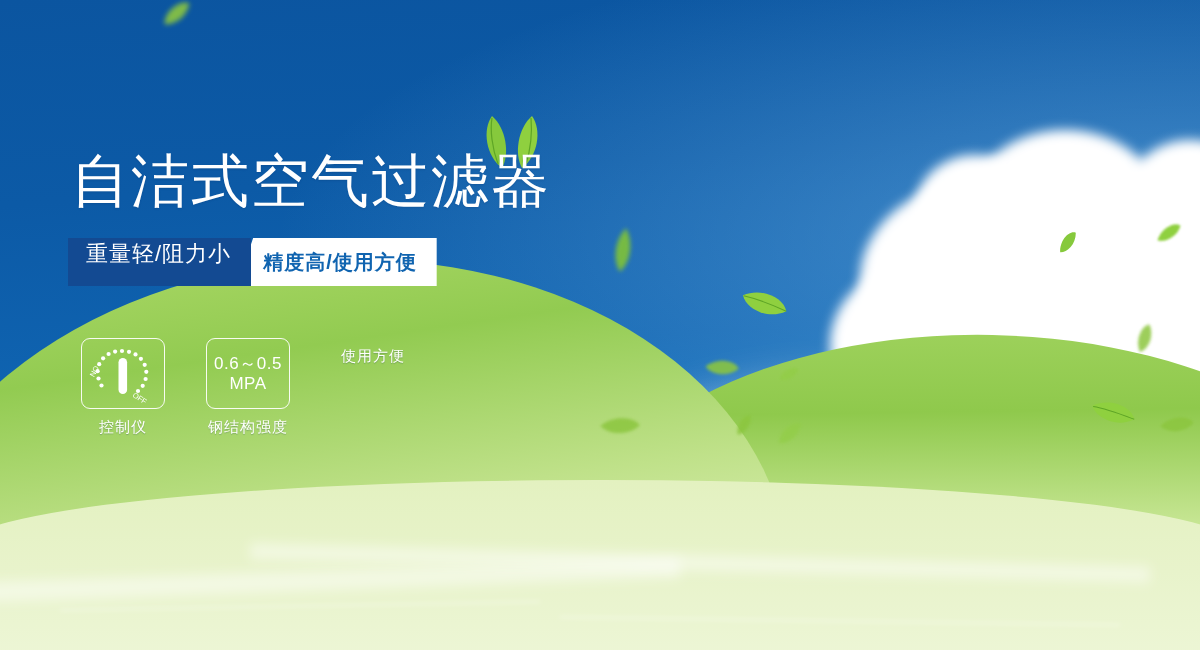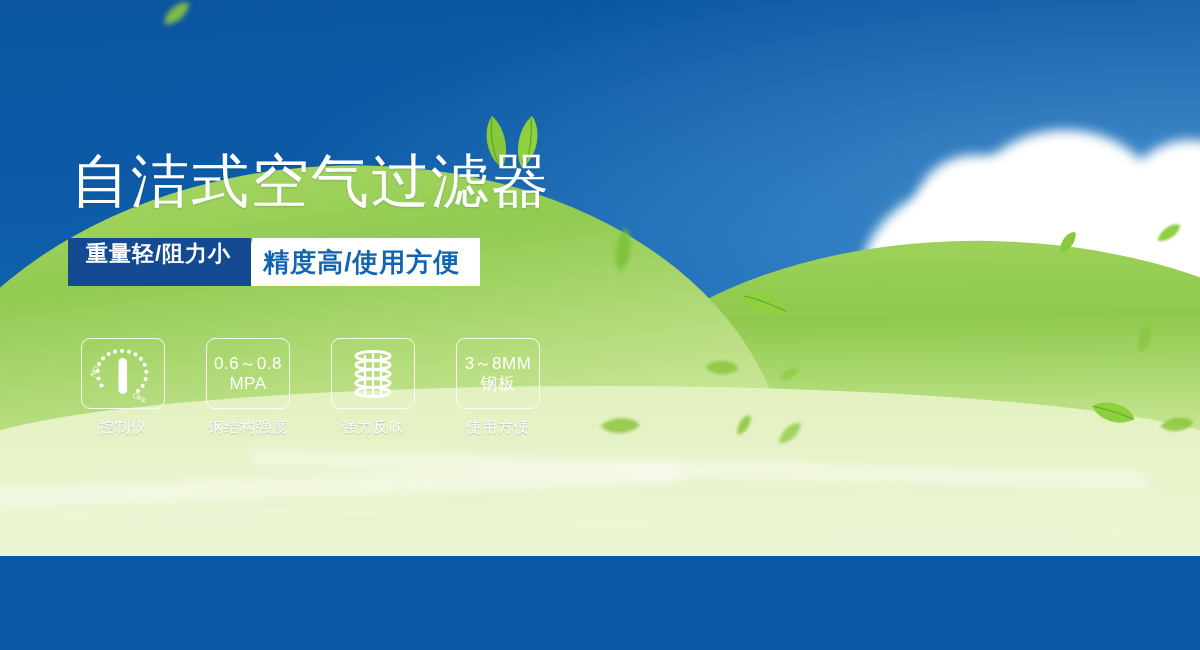--- a/index.html
+++ b/index.html
@@ -1,21 +1,21 @@
 <!DOCTYPE html>
 <html><head>
 <meta charset="utf-8">
 <style>
   * { margin:0; padding:0; box-sizing:border-box; }
   html,body { width:1200px; height:650px; overflow:hidden; }
   body { font-family:"Liberation Sans","DejaVu Sans",sans-serif; background:#0c5aa6; }
 
   #banner{
     position:relative;
-    width:1200px; height:556px;
+    width:1200px; height:650px;
     overflow:hidden;
     background:
       radial-gradient(140% 90% at 100% 38%, rgba(120,185,235,0.55) 0%, rgba(120,185,235,0.0) 55%),
       radial-gradient(120% 70% at 55% 100%, rgba(160,205,240,0.45) 0%, rgba(160,205,240,0) 60%),
       linear-gradient(176deg, #0b55a0 0%, #0c5aa6 28%, #0f63b0 52%, #1a7ac4 72%, #4ea0d8 88%, #8ec4e6 100%);
   }
   .cloudsoft{ position:absolute; border-radius:50%; background:rgba(255,255,255,0.85); filter:blur(14px);}
   .cloudfaint{ position:absolute; border-radius:50%; background:rgba(255,255,255,0.45); filter:blur(20px);}
 
   
@@ -62,27 +62,27 @@
     position:absolute; left:71px; top:146px;
     font-size:58px; line-height:70px; letter-spacing:2px;
     color:#ffffff; font-weight:300; white-space:nowrap;
     text-shadow:0 1px 2px rgba(0,40,90,0.18);
   }
   #sprout{ position:absolute; left:468px; top:112px; width:80px; height:58px; }
 
   #subbar{ position:absolute; left:68px; top:238px; height:48px; display:flex; }
   #sub-left{
     background:#134a92; color:#ffffff;
-    font-size:22px; letter-spacing:1px; font-weight:700;
+    font-size:22px; letter-spacing:1px; font-weight:400;
     display:flex; align-items:center; padding:0 20px 16px 18px;
     position:relative; z-index:2;
   }
   #sub-right{
     background:#ffffff; color:#1064b0;
-    font-size:26px; letter-spacing:1px; font-weight:700;
+    font-size:20px; letter-spacing:1px; font-weight:700;
     display:flex; align-items:center; padding:0 20px 0 26px;
     margin-left:-14px;
     clip-path:polygon(16px 0, 100% 0, 100% 100%, 0 100%);
     position:relative; z-index:1;
   }
 
   
   #features{ position:absolute; left:81px; top:338px; display:flex; gap:41px; }
   .feat{ width:84px; display:flex; flex-direction:column; align-items:center; }
   .feat-box{
@@ -269,52 +269,27 @@
           <text x="2" y="30" fill="#ffffff" font-size="7.5" font-family="Liberation Sans, sans-serif" transform="rotate(-62 6 28)">NO</text>
           <text x="45" y="54" fill="#ffffff" font-size="7.5" font-family="Liberation Sans, sans-serif" transform="rotate(32 49 51)">OFF</text>
         </svg>
       </div>
       <div class="feat-label">控制仪</div>
     </div>
 
     <div class="feat">
       <div class="feat-box">
         <div>
-          <div class="feat-text">0.6～0.8</div>
+          <div class="feat-text">0.6～0.5</div>
           <div class="feat-text">MPA</div>
         </div>
       </div>
       <div class="feat-label">钢结构强度</div>
     </div>
 
+
     <div class="feat">
-      <div class="feat-box">
-        <svg width="52" height="54" viewBox="0 0 52 54">
-          <g stroke="#ffffff" stroke-width="2.3" fill="none">
-            <line x1="18" y1="8" x2="18" y2="47"></line>
-            <line x1="26" y1="6" x2="26" y2="49"></line>
-            <line x1="34" y1="8" x2="34" y2="47"></line>
-          </g>
-          <g fill="none" stroke="#ffffff" stroke-width="3">
-            <ellipse cx="26" cy="9" rx="17" ry="4.6"></ellipse>
-            <ellipse cx="26" cy="18" rx="17" ry="4.6"></ellipse>
-            <ellipse cx="26" cy="27" rx="17" ry="4.6"></ellipse>
-            <ellipse cx="26" cy="36" rx="17" ry="4.6"></ellipse>
-            <ellipse cx="26" cy="45" rx="17" ry="4.6"></ellipse>
-          </g>
-        </svg>
-      </div>
-      <div class="feat-label">强力反吹</div>
-    </div>
-
-    <div class="feat">
-      <div class="feat-box">
-        <div>
-          <div class="feat-text">3～8MM</div>
-          <div class="feat-text">钢板</div>
-        </div>
-      </div>
       <div class="feat-label">使用方便</div>
     </div>
 
 
   </div>
 </div>
 
 </body></html>

